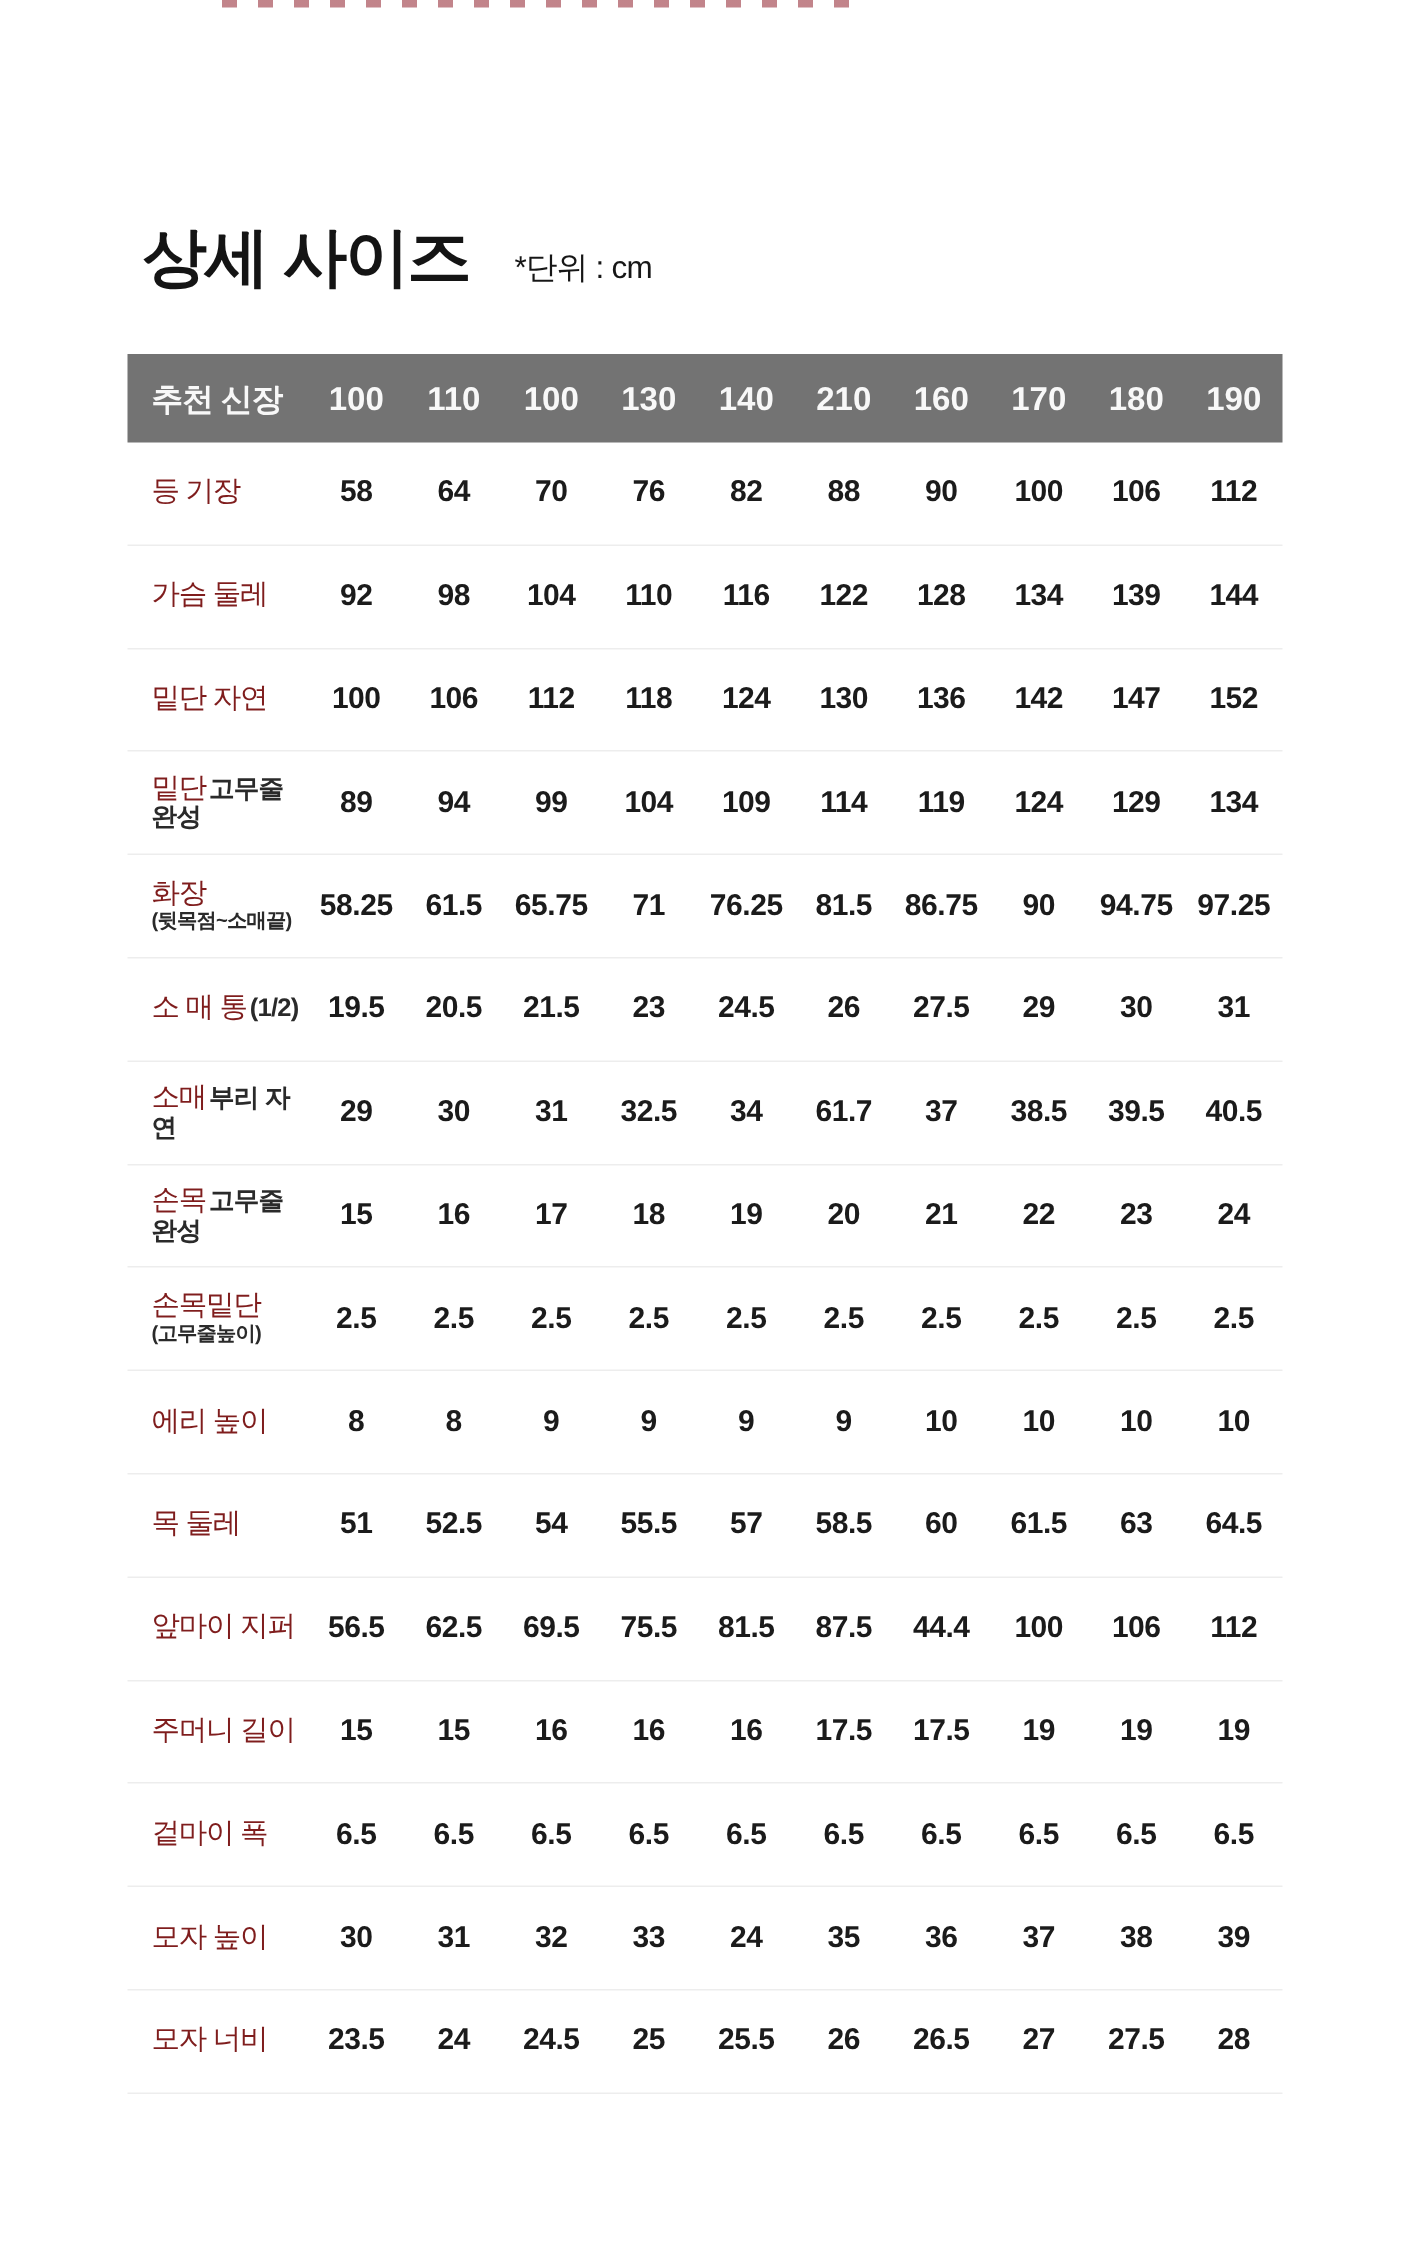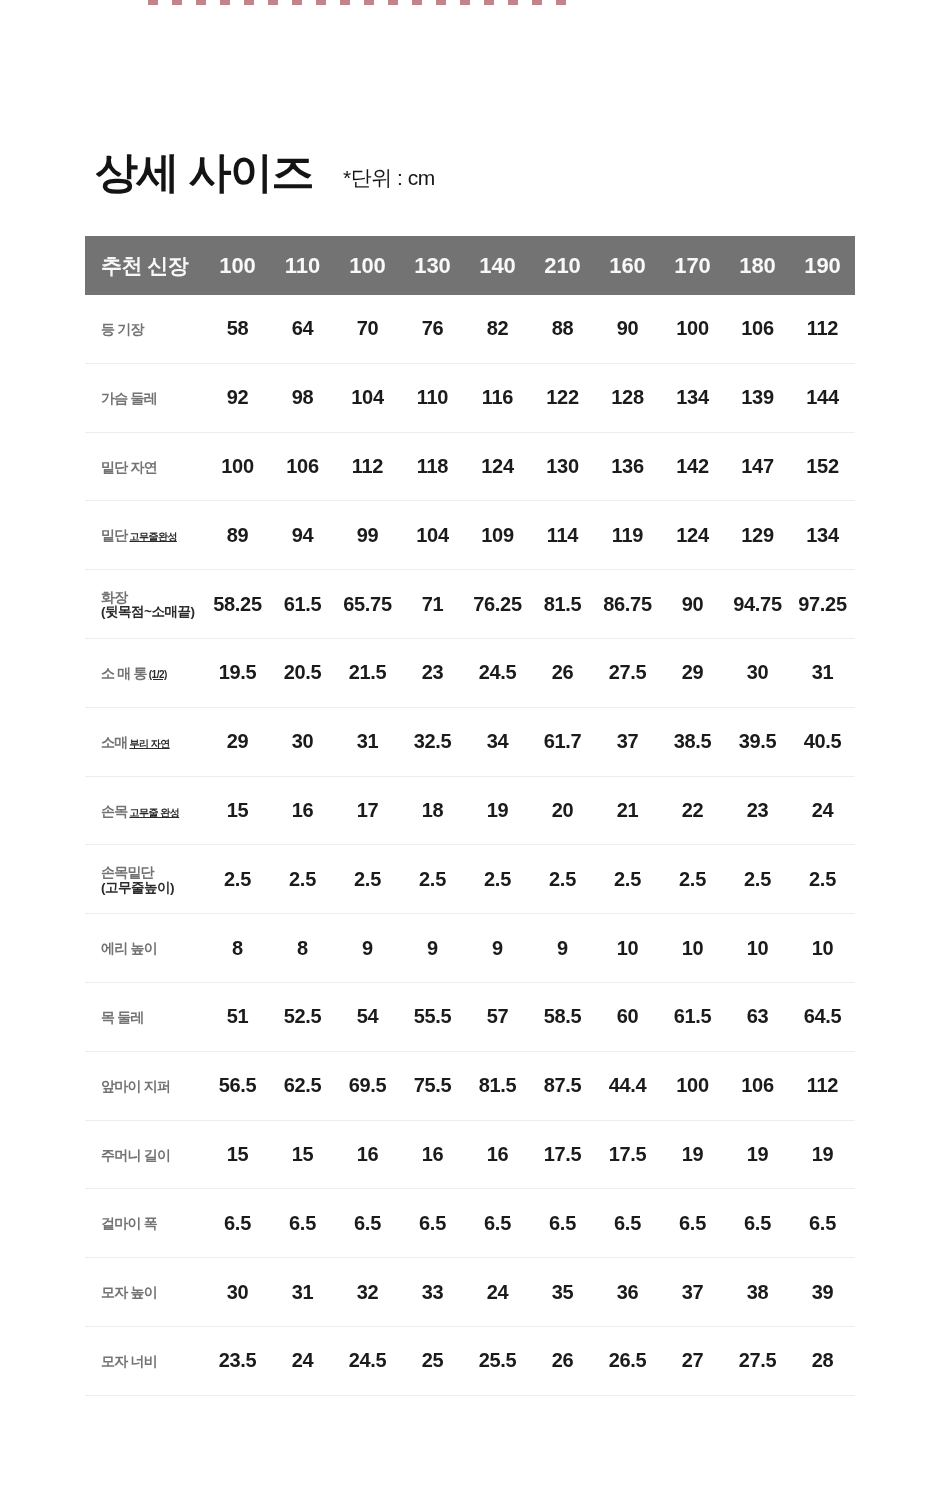--- a/index.html
+++ b/index.html
@@ -48,22 +48,22 @@
     width:65px;flex:0 0 65px;text-align:center;
   }
   .trow{
     height:68.8px;box-sizing:border-box;
     display:flex;align-items:center;
     border-bottom:1px solid #ededed;
     color:#1b1b1b;
   }
   .trow .num-cell{font-size:20px;font-weight:600;letter-spacing:-0.3px;}
   .lbl-line{line-height:1.1;}
-  .lbl-main{font-size:14px;font-weight:700;color:#737373;letter-spacing:-0.8px;}
-  .lbl-inline{font-size:10px;font-weight:600;color:#2a2a2a;margin-left:2px;letter-spacing:-0.5px;text-decoration:underline;}
+  .lbl-main{font-size:19px;font-weight:400;color:#7f1d1d;letter-spacing:-0.8px;}
+  .lbl-inline{font-size:17px;font-weight:600;color:#2a2a2a;margin-left:2px;letter-spacing:-0.5px;}
   .lbl-sub{font-size:13.5px;font-weight:600;color:#2a2a2a;margin-top:0;letter-spacing:-0.5px;line-height:1.1;}
 </style>
 </head>
 <body>
 
 <div class="canvas">
 
   <div class="cutoff-strip"></div>
 
   <div class="title-row">

